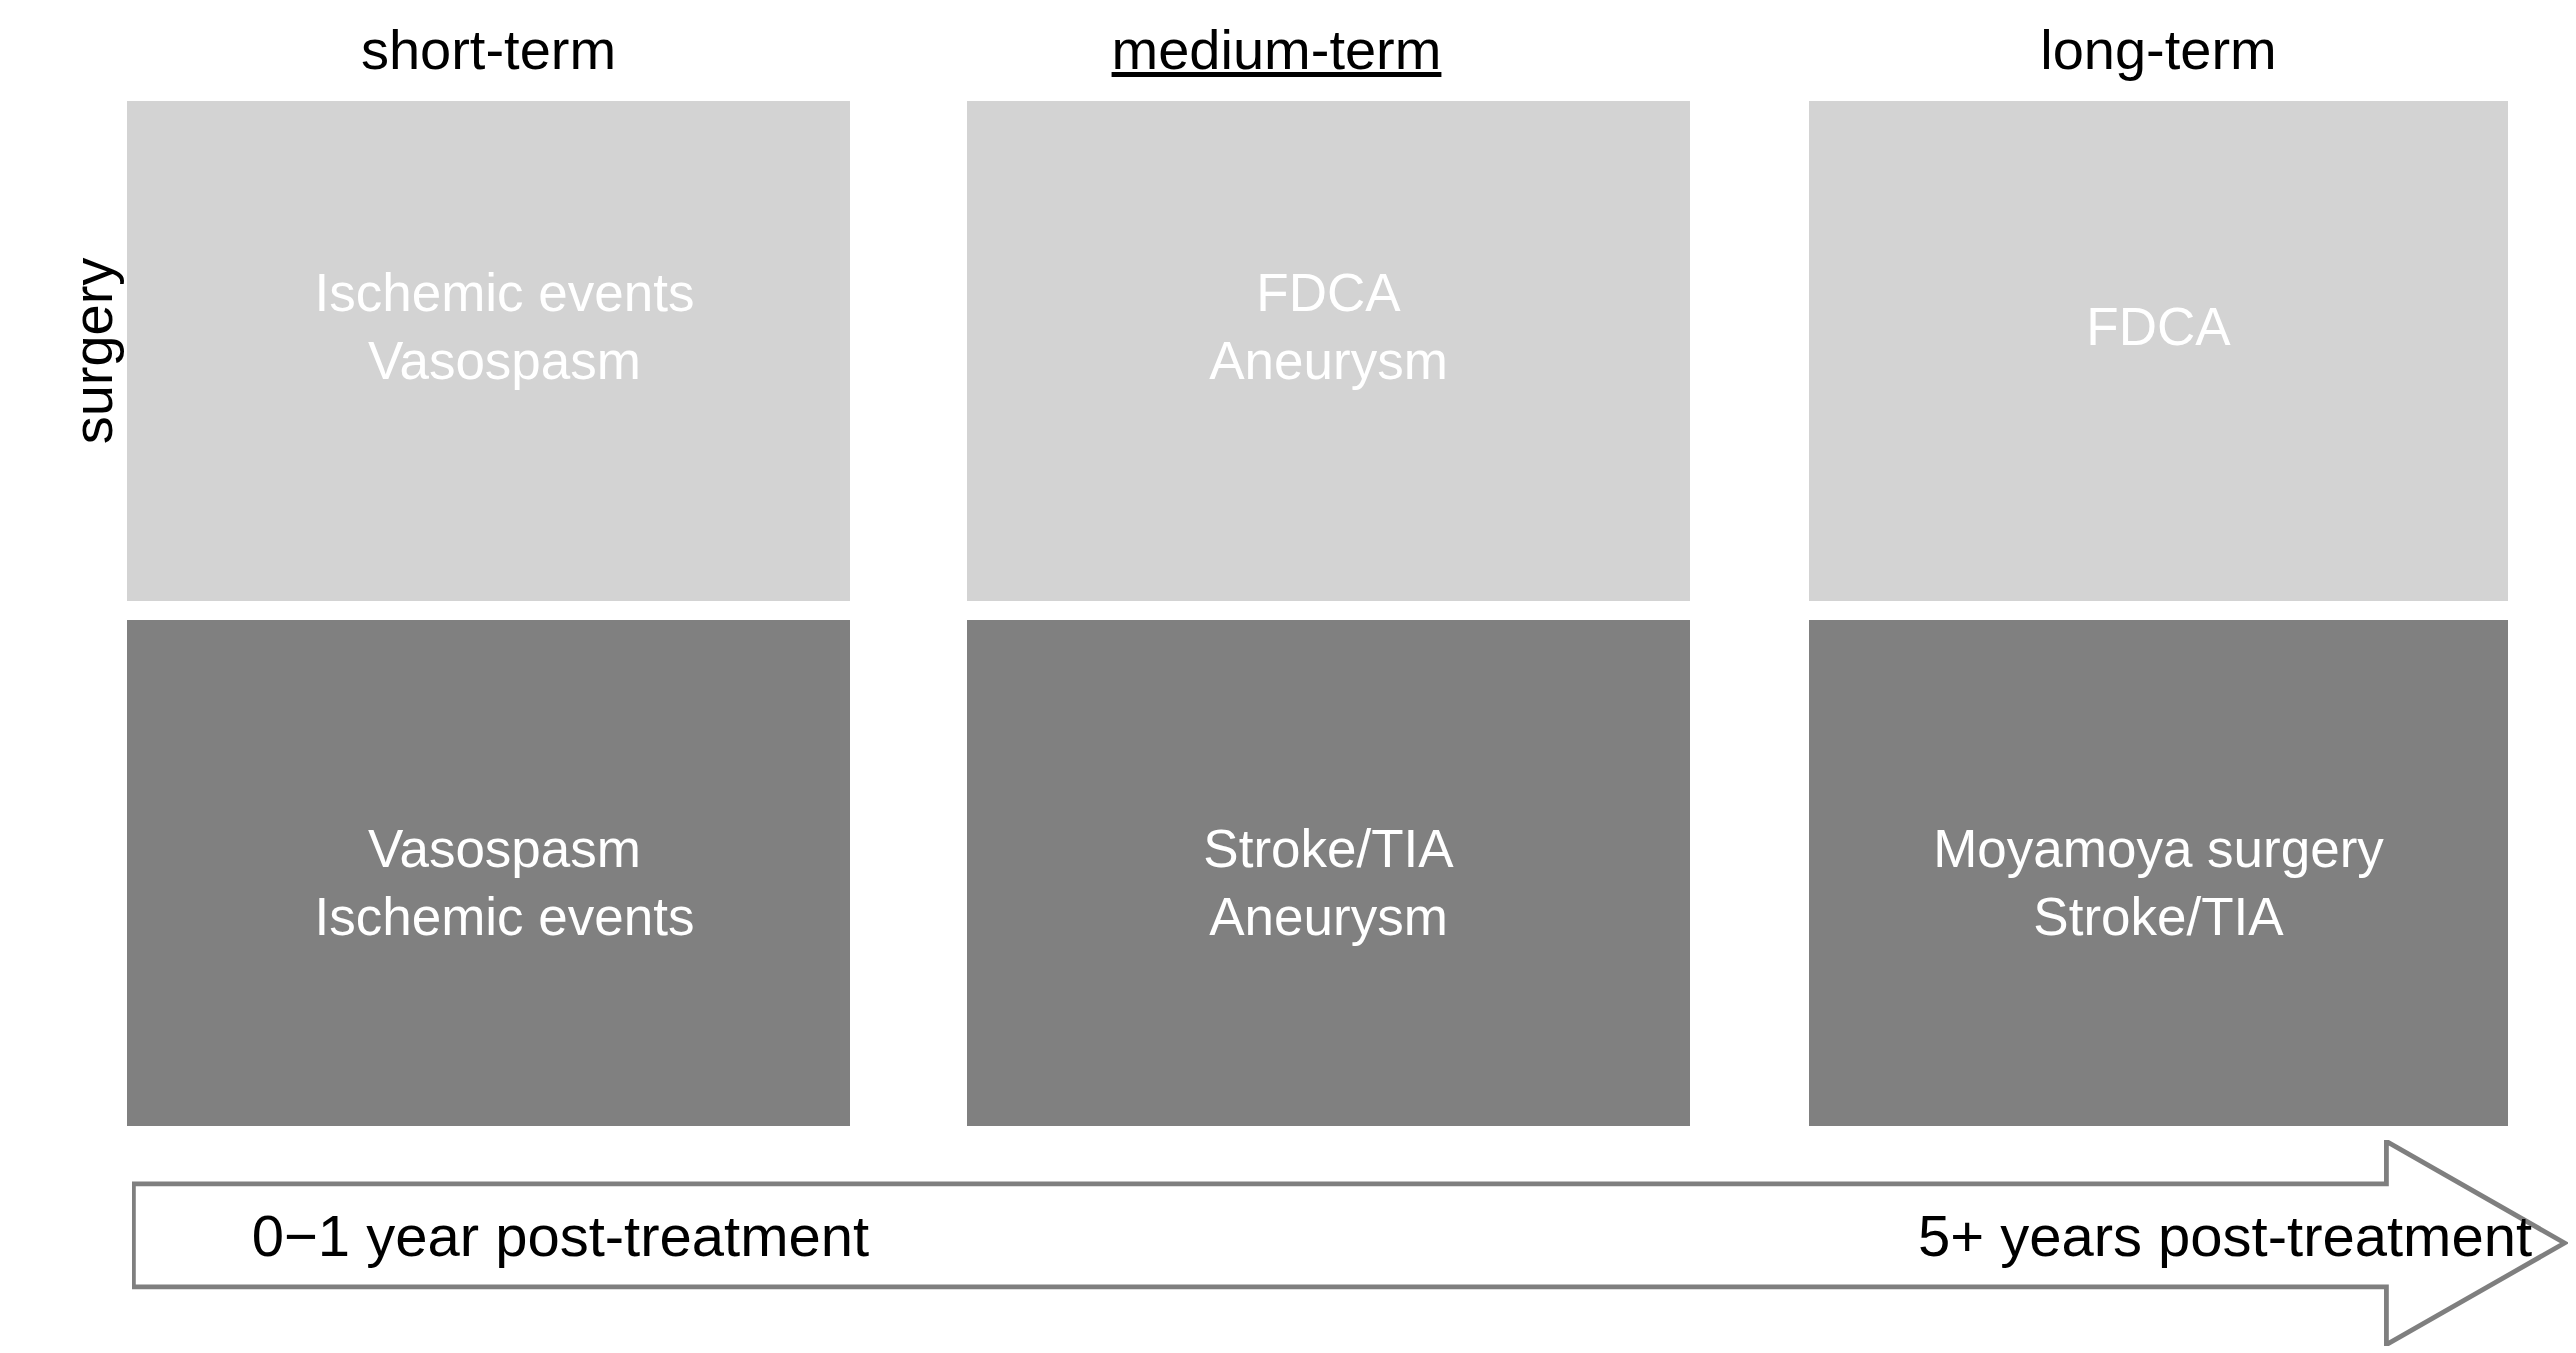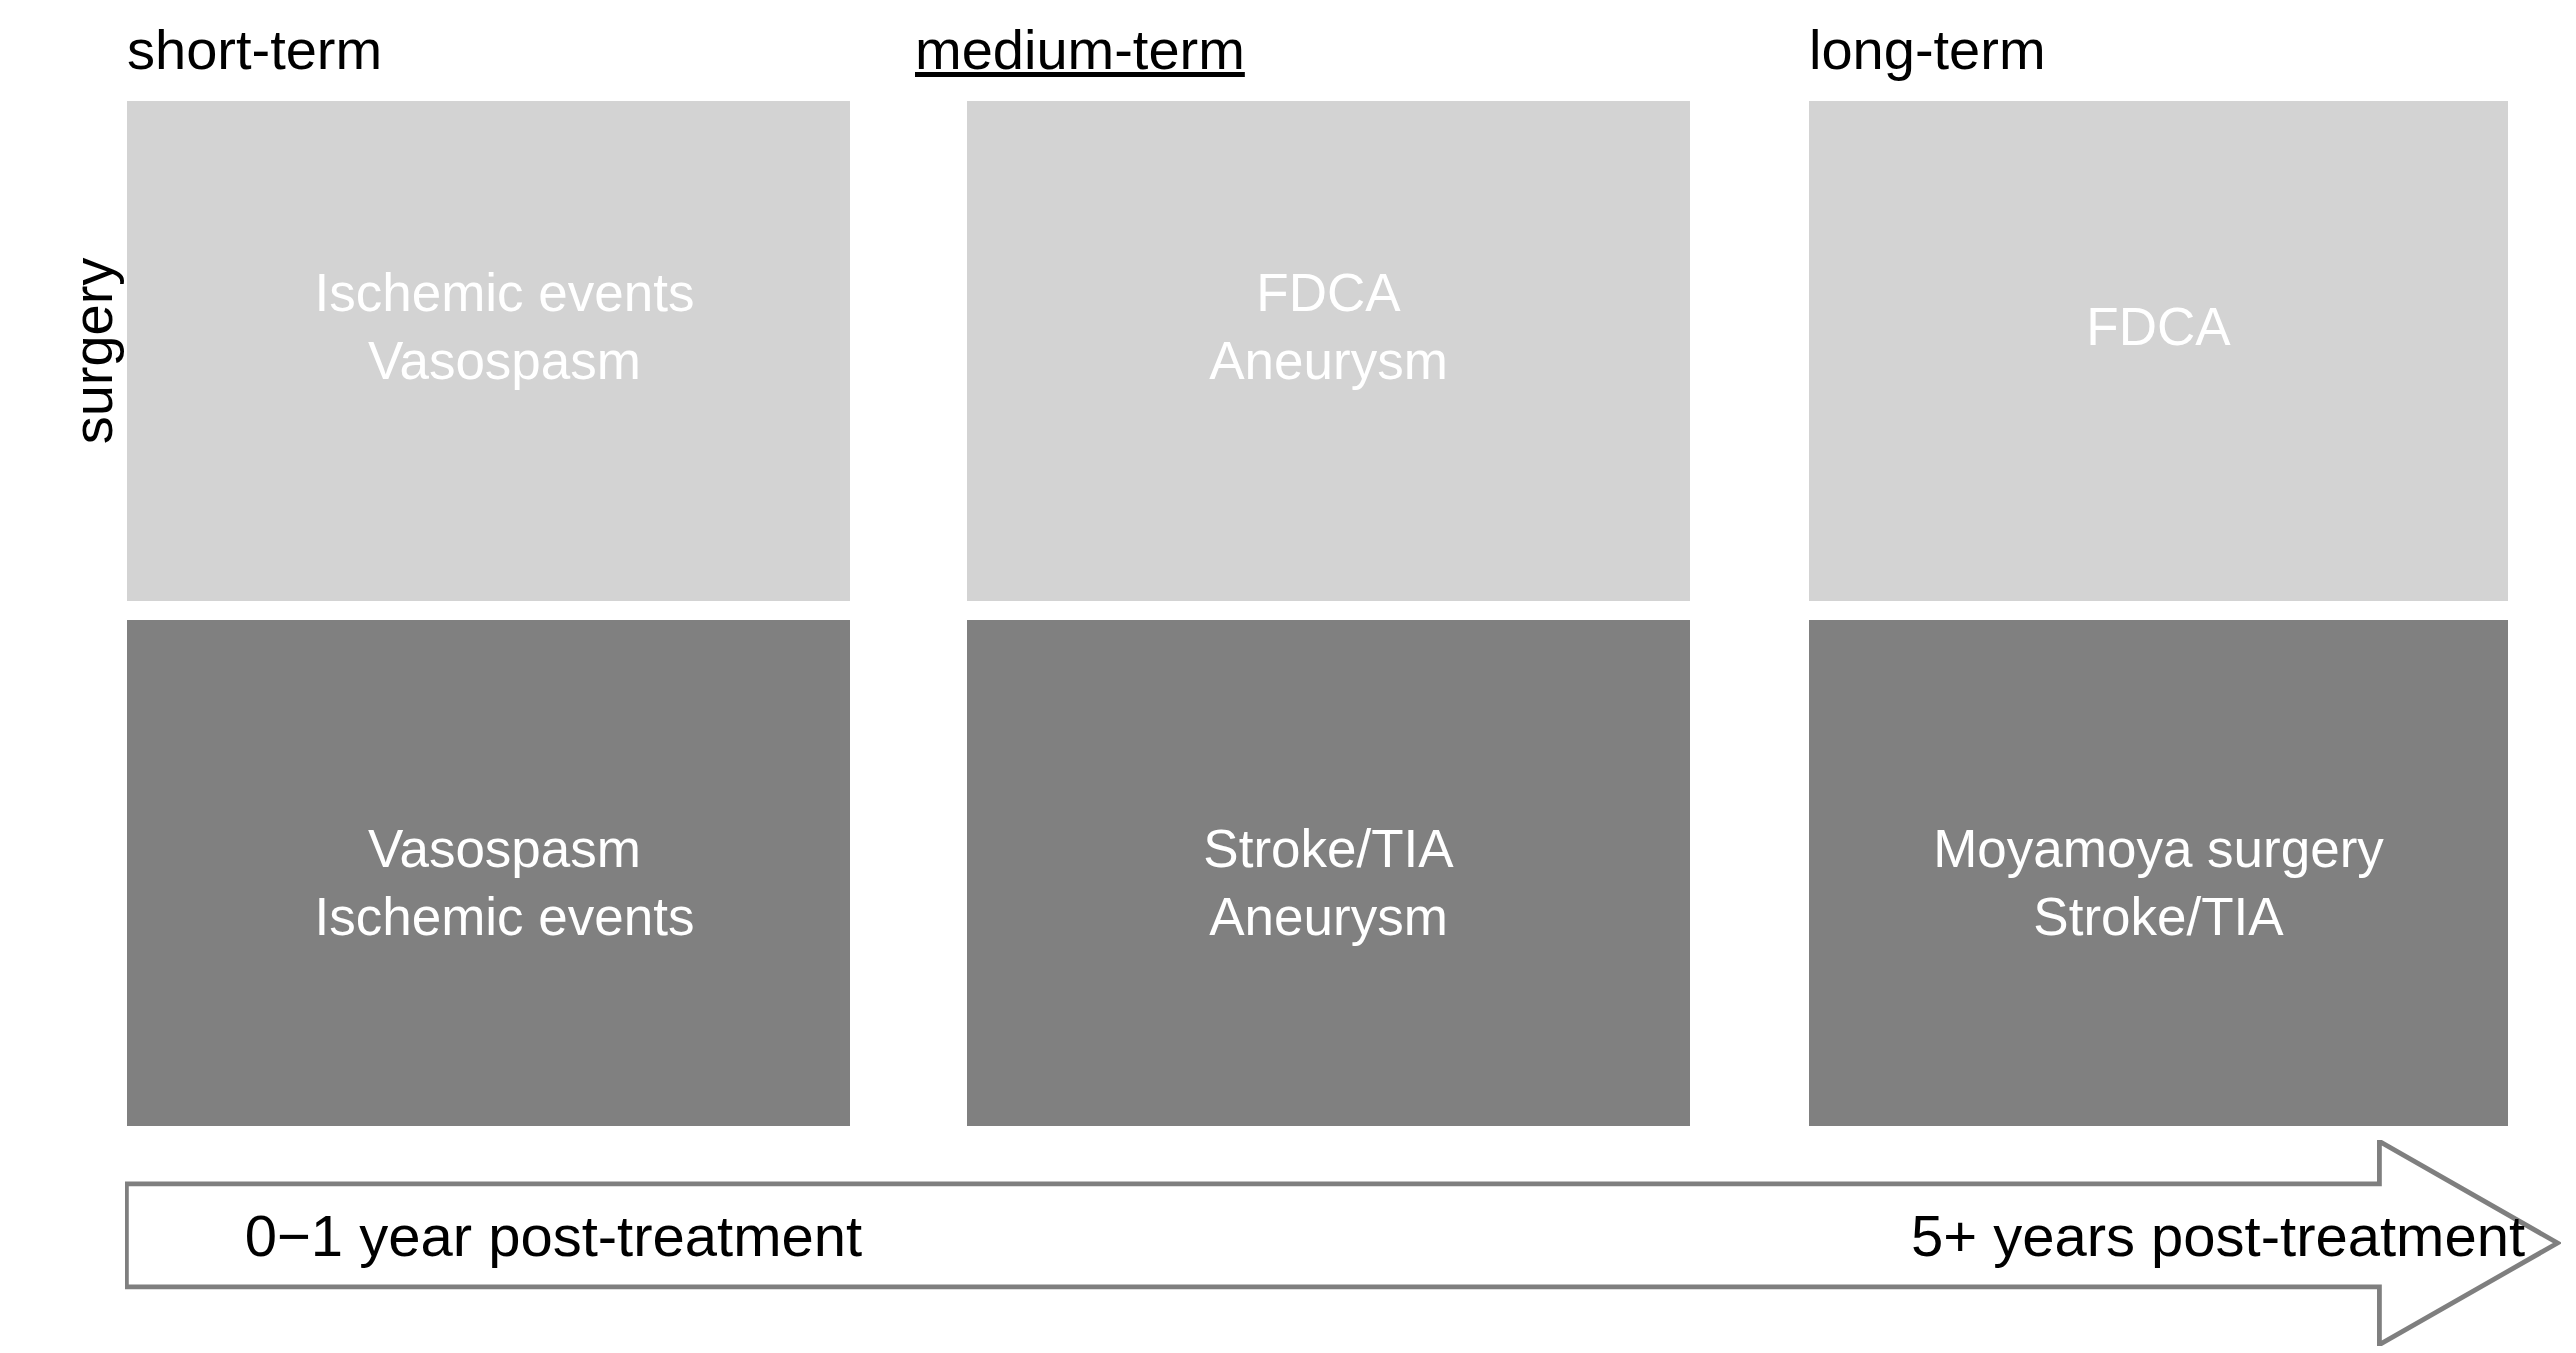--- a/index.html
+++ b/index.html
@@ -20,20 +20,21 @@
     height: 1353px;
     background: #ffffff;
   }
 
   
   .col-header {
     position: absolute;
     top: 12.3px;
     height: 75px;
     line-height: 75px;
+    text-align: center;
     font-size: 56px;
     color: #000000;
     white-space: nowrap;
   }
   .col-header.c0 { left: 127px;  width: 723px; }
   .col-header.c1 { left: 915px; width: 723px; text-decoration: underline; }
   .col-header.c2 { left: 1809px; width: 699px; }
 
   
   .row-label {
@@ -90,21 +91,21 @@
   .cell.row0 { top: 101px;  height: 500px; }
   .cell.row1 { top: 620px;  height: 506px; }
 
   
   .cell.row0 .text-block { margin-top: -48px; }
   .cell.row1 .text-block { margin-top: 20.6px; }
 
   
   #timeline {
     position: absolute;
-    left: 125px;
+    left: 132px;
     top: 1140px;
     width: 2436px;
     height: 206px;
   }
   #timeline svg {
     position: absolute;
     left: 0;
     top: 0;
     width: 2436px;
     height: 206px;

